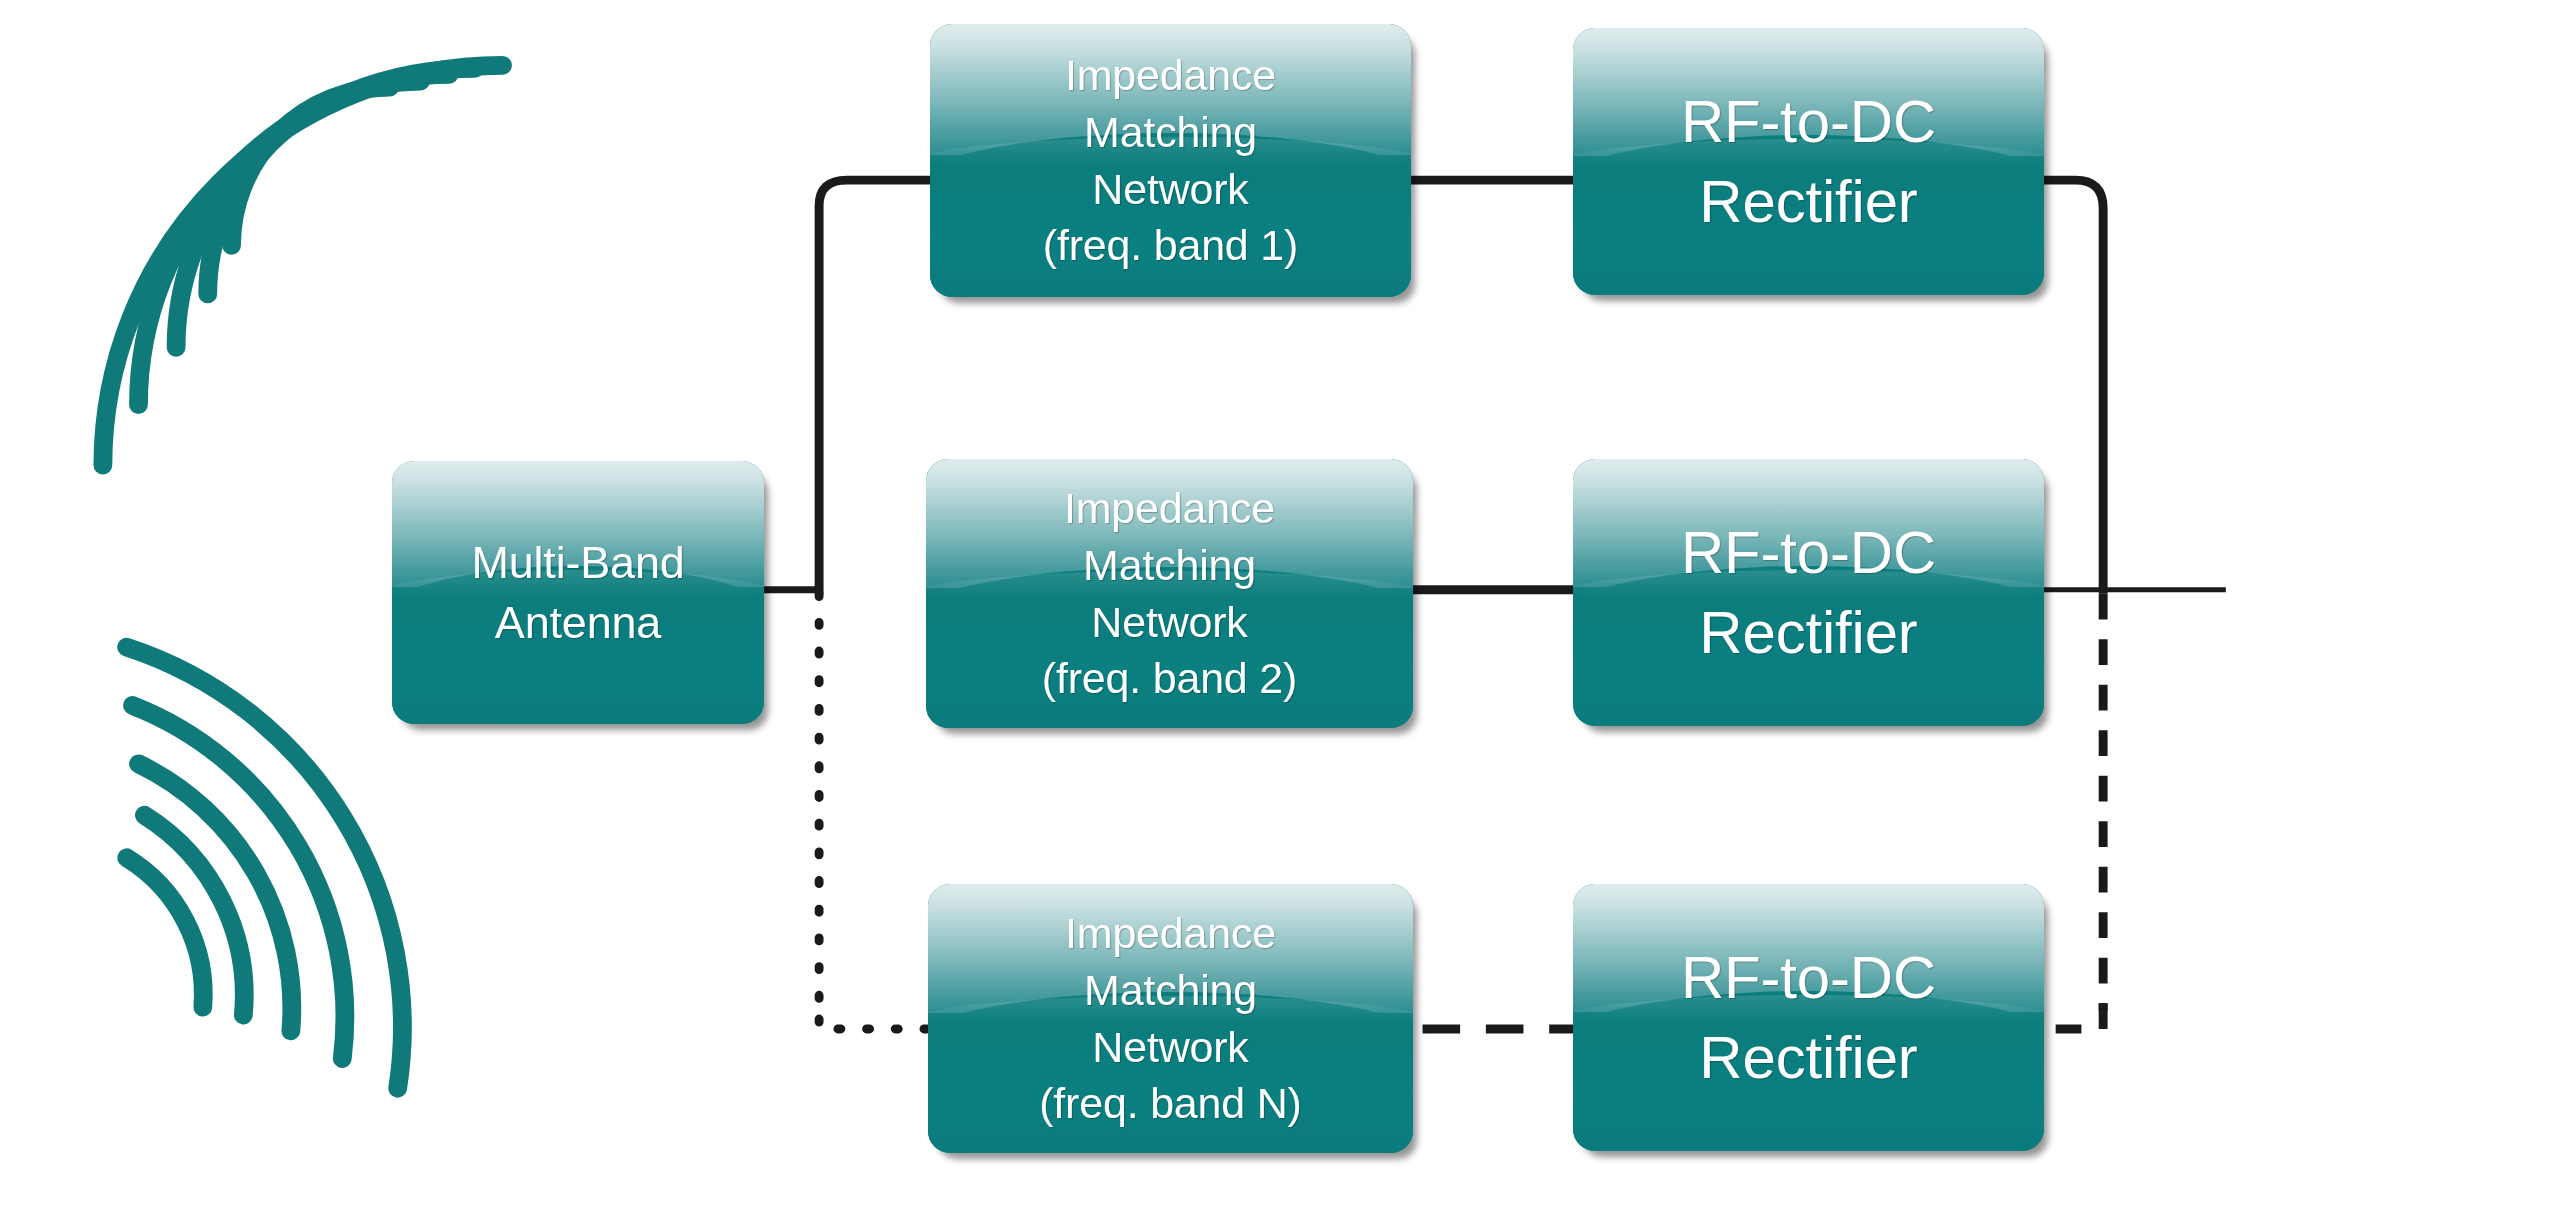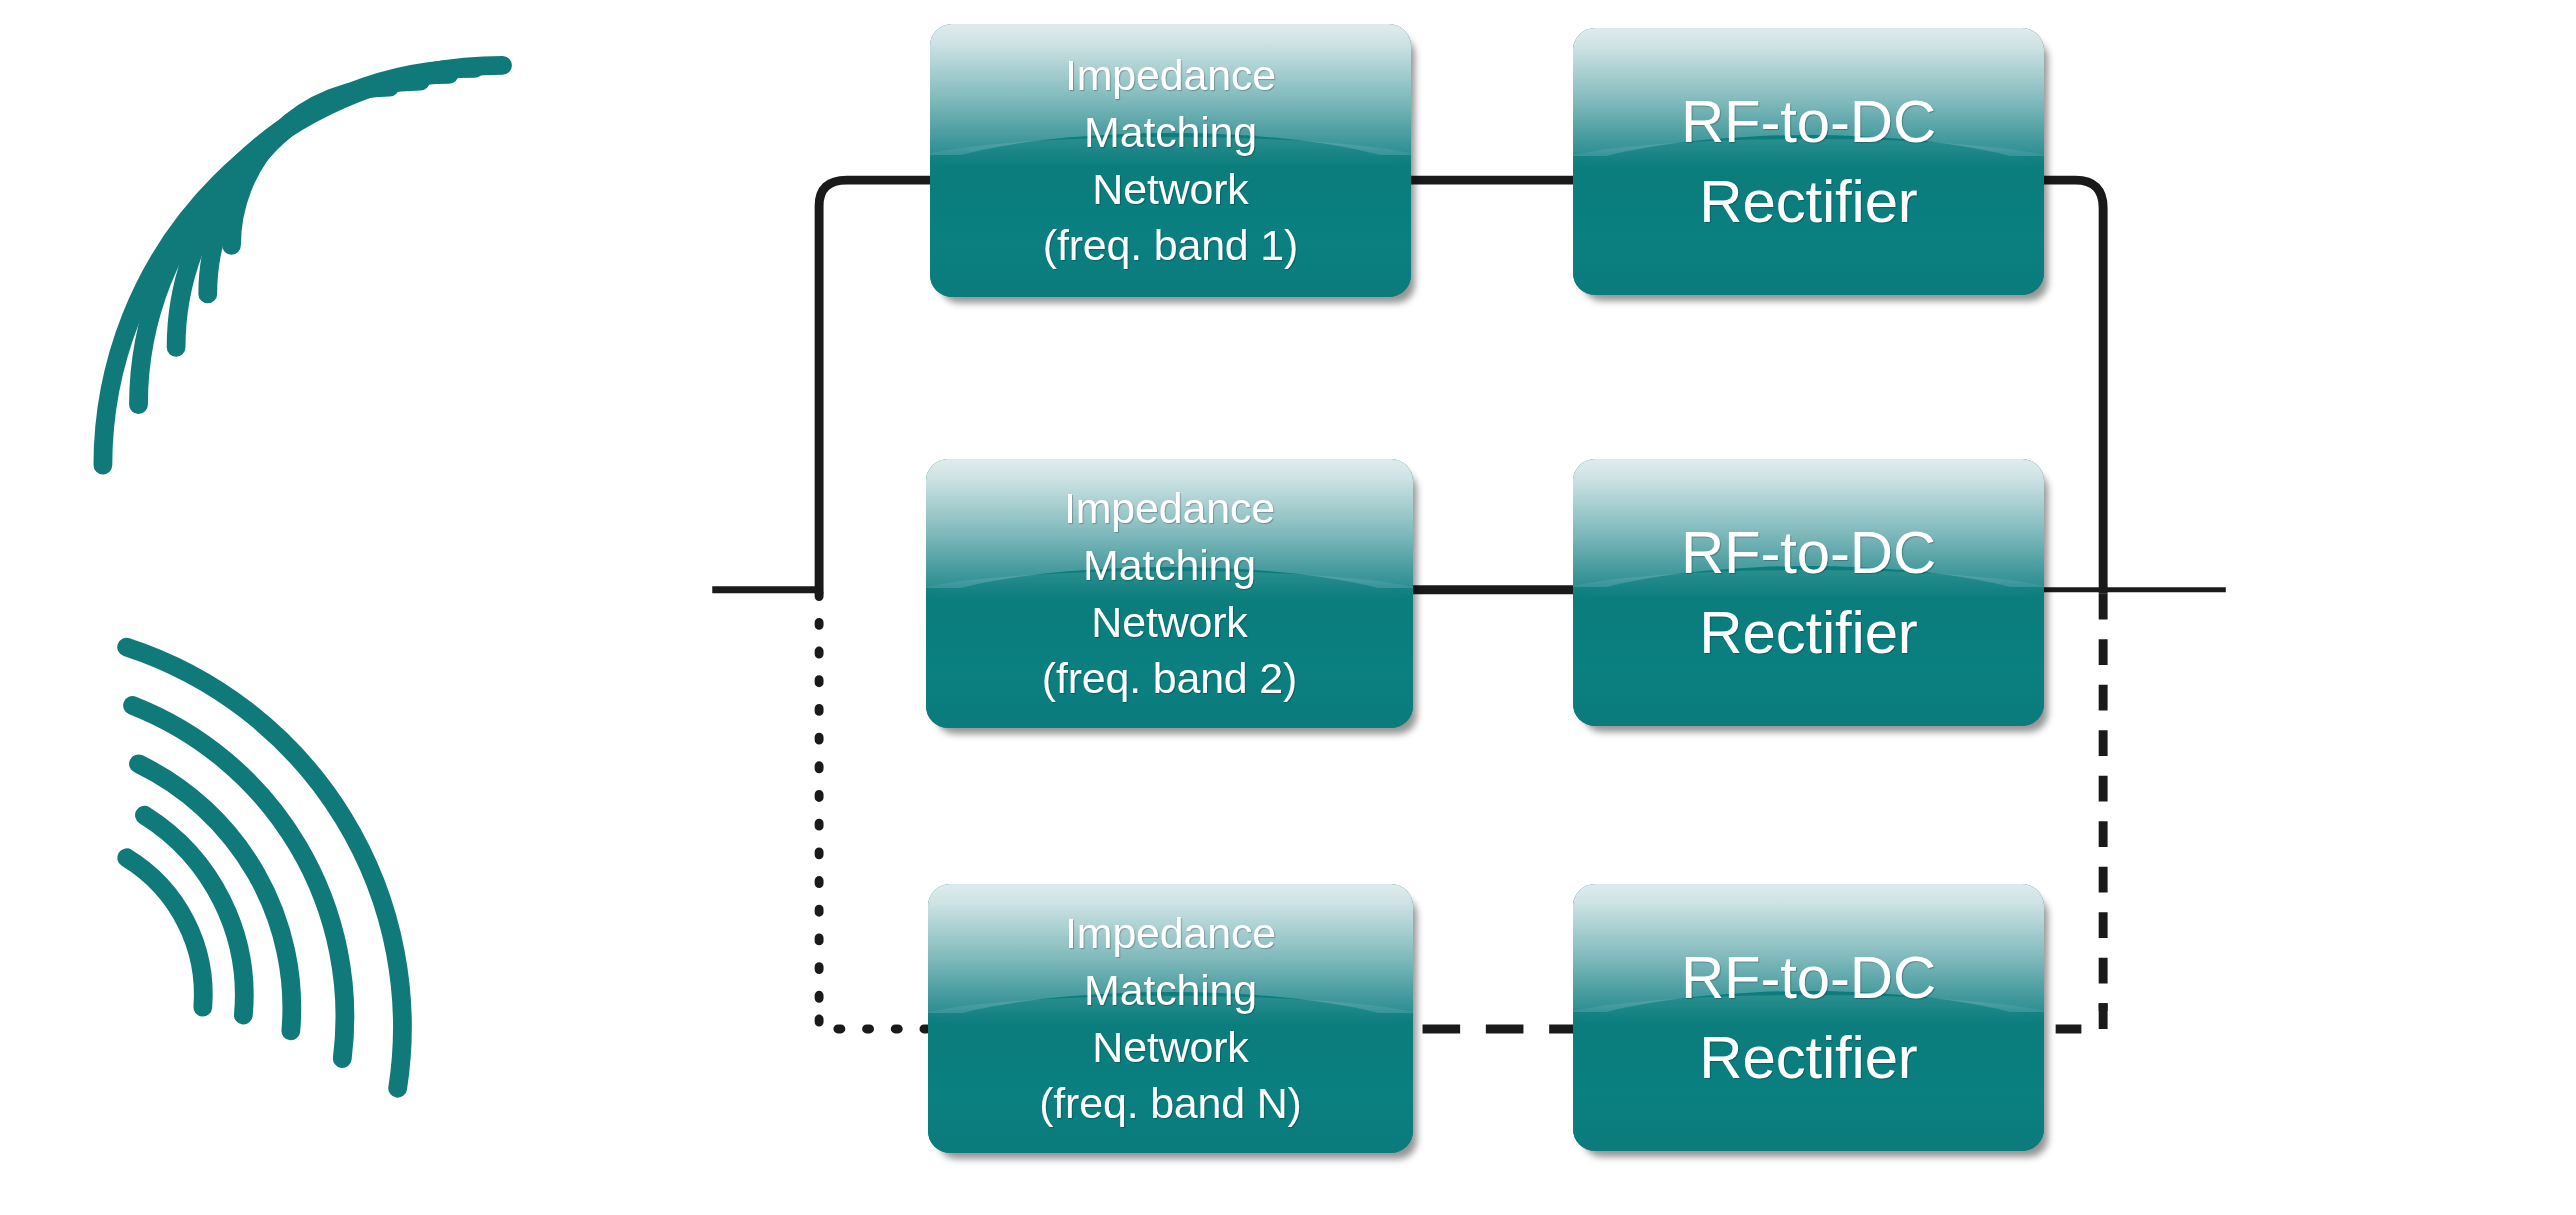--- a/index.html
+++ b/index.html
@@ -166,20 +166,28 @@
 
     <g fill="none" stroke="#107a7b" stroke-width="19" stroke-linecap="round">
       <path d="M 128 867 A 162 162 0 0 1 205 1018"></path>
       <path d="M 146 824 A 215 215 0 0 1 246 1026"></path>
       <path d="M 140 772 A 274 274 0 0 1 294 1042"></path>
       <path d="M 134 713 A 338 338 0 0 1 346 1070"></path>
       <path d="M 128 654 A 404 404 0 0 1 402 1100"></path>
     </g>
   </svg>
 
+  <div class="block" id="block-antenna">
+    <div class="gloss-top"></div>
+    <div class="block-body"></div>
+    <div class="gloss-curve"></div>
+    <div class="gloss-sheen"></div>
+    <div class="block-label">Multi-Band
+Antenna</div>
+  </div>
 
   <div class="block" id="block-imn-1">
     <div class="gloss-top"></div>
     <div class="block-body"></div>
     <div class="gloss-curve"></div>
     <div class="gloss-sheen"></div>
     <div class="block-label">Impedance
 Matching
 Network
 (freq. band 1)</div>

